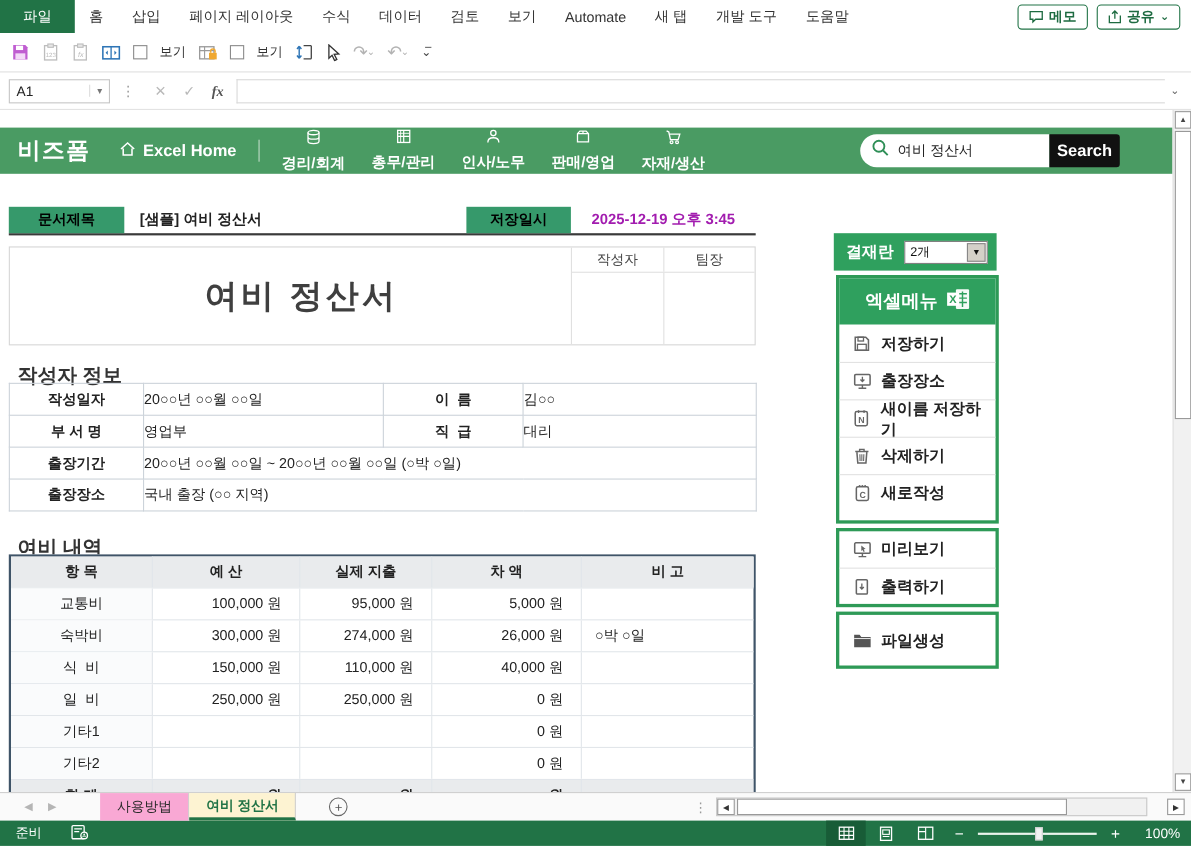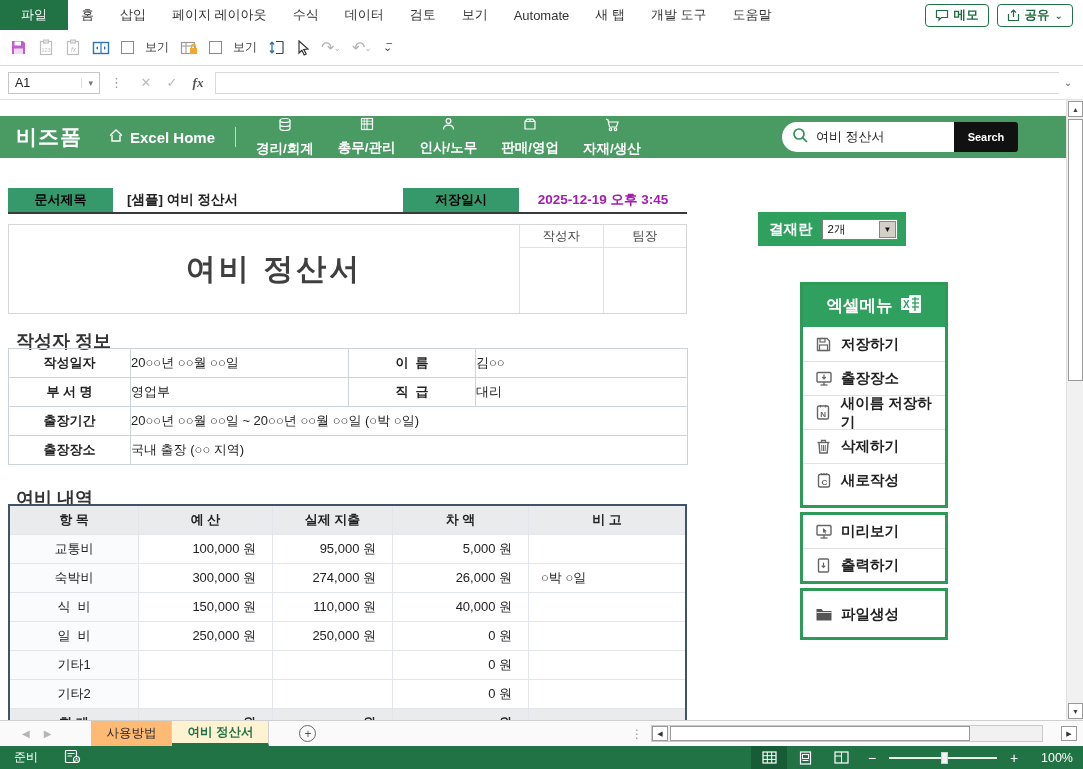--- a/index.html
+++ b/index.html
@@ -54,31 +54,31 @@
   .brand { font-size:21px; font-weight:bold; letter-spacing:1px; }
   .sh-home { display:flex; align-items:center; gap:6px; font-size:15px; font-weight:bold; margin-left:26px; }
   .sh-div { width:1px; height:20px; background:rgba(255,255,255,.65); margin:0 20px; }
   .sh-nav { display:flex; align-items:center; gap:24px; }
   .sh-item { display:flex; align-items:center; gap:5px; font-size:13.5px; font-weight:bold;flex-direction:column; }
   .searchwrap { margin-left:auto; margin-right:48px; display:flex; align-items:center; height:30px; }
   .searchbox { width:172px; height:30px; background:#fff; border-radius:15px 0 0 15px; display:flex;
                align-items:center; padding-left:10px; gap:7px; }
   .searchbox input { border:none; outline:none; font-size:13px; width:118px; color:#222; background:transparent;
                      font-family:"Liberation Sans","DejaVu Sans",sans-serif; }
-  .searchbtn { height:30px; width:64px; background:#111; color:#fff; font-size:11px; font-weight:bold;
+  .searchbtn { height:30px; width:64px; background:#111; color:#fff; font-size:15px; font-weight:bold;
                display:flex; align-items:center; justify-content:center; border-radius:0 3px 3px 0; }
 
   
   .doc-title-row { position:absolute; left:8px; top:88px; width:679px; height:26px; display:flex;
                    border-bottom:2px solid #3a3a3a; background:#fff; }
   .green-label { background:#36996b; color:#000000; font-size:13px; font-weight:bold;
                  display:flex; align-items:center; justify-content:center; }
   .dt-label { width:105px; }
   .dt-value { flex:1; display:flex; align-items:center; padding-left:14px; font-size:13.5px; font-weight:bold; color:#222; }
-  .sv-label { width:116px; }
+  .sv-label { width:95px; }
   .sv-value { width:168px; display:flex; align-items:center; justify-content:center;
               font-size:13.5px; font-weight:bold; color:#a21caf; }
 
   
   .title-box { position:absolute; left:8px; top:124px; width:679px; height:90px;
                border:1px solid #d6d6d6; background:#fff; }
   .main-title { position:absolute; left:70px; top:24px; width:390px; text-align:center;
                 font-size:30px; font-weight:bold; color:#3f3f3f; letter-spacing:3px; }
   .signbox { position:absolute; right:0; top:0; width:167px; height:100%; border-left:1px solid #e0e0e0; display:flex; flex-direction:column; }
   .sign-hd { display:flex; height:23px; border-bottom:1px solid #e0e0e0; }
@@ -117,40 +117,40 @@
   
   .approval { position:absolute; left:758px; top:112px; width:148px; height:34px; background:#2fa05e;
               display:flex; align-items:center; padding:0 8px 0 11px; gap:9px; }
   .approval .ap-label { color:#fff; font-size:14.5px; font-weight:bold; }
   .ap-select { flex:1; height:21px; background:#fff; border:1px solid #808080; display:flex; align-items:center; }
   .ap-select .ap-val { flex:1; font-size:11.5px; padding-left:5px; color:#111; }
   .ap-btn { width:17px; height:17px; margin-right:1px; background:#d4d0c8; border:1px solid #888;
             display:flex; align-items:center; justify-content:center; font-size:8px; color:#111; }
 
   
-  .menu-group { position:absolute; left:800px; width:148px; background:#fff; border:3px solid #2e9a57;margin-top:32px; }
+  .menu-group { position:absolute; left:760px; width:148px; background:#fff; border:3px solid #2e9a57; }
   .mg1 { top:150px; height:226px; }
   .mg2 { top:380px; height:72px; }
   .mg3 { top:456px; height:52px; }
   .menu-head { height:42px; background:#2fa05e; display:flex; align-items:center; justify-content:center; gap:7px; }
   .menu-head .mh-text { color:#fff; font-size:16.5px; font-weight:bold; }
   .menu-items { display:flex; flex-direction:column; }
   .menu-item { height:34px; display:flex; align-items:center; gap:8px; padding-left:11px;
                font-size:14.5px; font-weight:bold; color:#222; }
   .menu-item + .menu-item { border-top:1px solid #e2e2e2; }
   .mg2 .menu-item, .mg3 .menu-item { height:33px; }
   .mg3 .menu-item { height:46px; }
   .micon { width:19px; display:flex; justify-content:center; }
 
   
   .sheetbar { height:26px; display:flex; align-items:stretch; background:#fafafa; border-top:1px solid #d0d0d0;
               font-size:12.5px; }
   .sb-arrows { display:flex; align-items:center; gap:14px; padding:0 14px 0 22px; color:#b5b5b5; font-size:10px; }
   .stab { display:flex; align-items:center; padding:0 15px; border-right:1px solid #d0d0d0; }
-  .stab.guide { background:#fdba74; color:#2a2a2a; margin-left:26px; }
+  .stab.guide { background:#f9a8d4; color:#2a2a2a; margin-left:26px; }
   .stab.active { background:#fdf3d2; color:#217346; font-weight:bold; border-bottom:3px solid #217346; }
   .addsheet { display:flex; align-items:center; margin-left:30px; }
   .addsheet .circ { width:17px; height:17px; border:1.4px solid #666; border-radius:50%;
                     display:flex; align-items:center; justify-content:center; font-size:12px; color:#555; }
   .sb-right { margin-left:auto; display:flex; align-items:center; gap:8px; padding-right:6px; }
   .sb-dots { color:#9a9a9a; font-size:12px; }
   .hscroll { width:392px; height:17px; background:#f1f1f1; border:1px solid #c9c9c9; display:flex; align-items:center; }
   .hs-btn { width:16px; height:15px; background:#fff; border:1px solid #999; font-size:7px; color:#333;
             display:flex; align-items:center; justify-content:center; }
   .hs-thumb { width:300px; height:15px; background:#fff; border:1px solid #999; margin-left:2px; }

